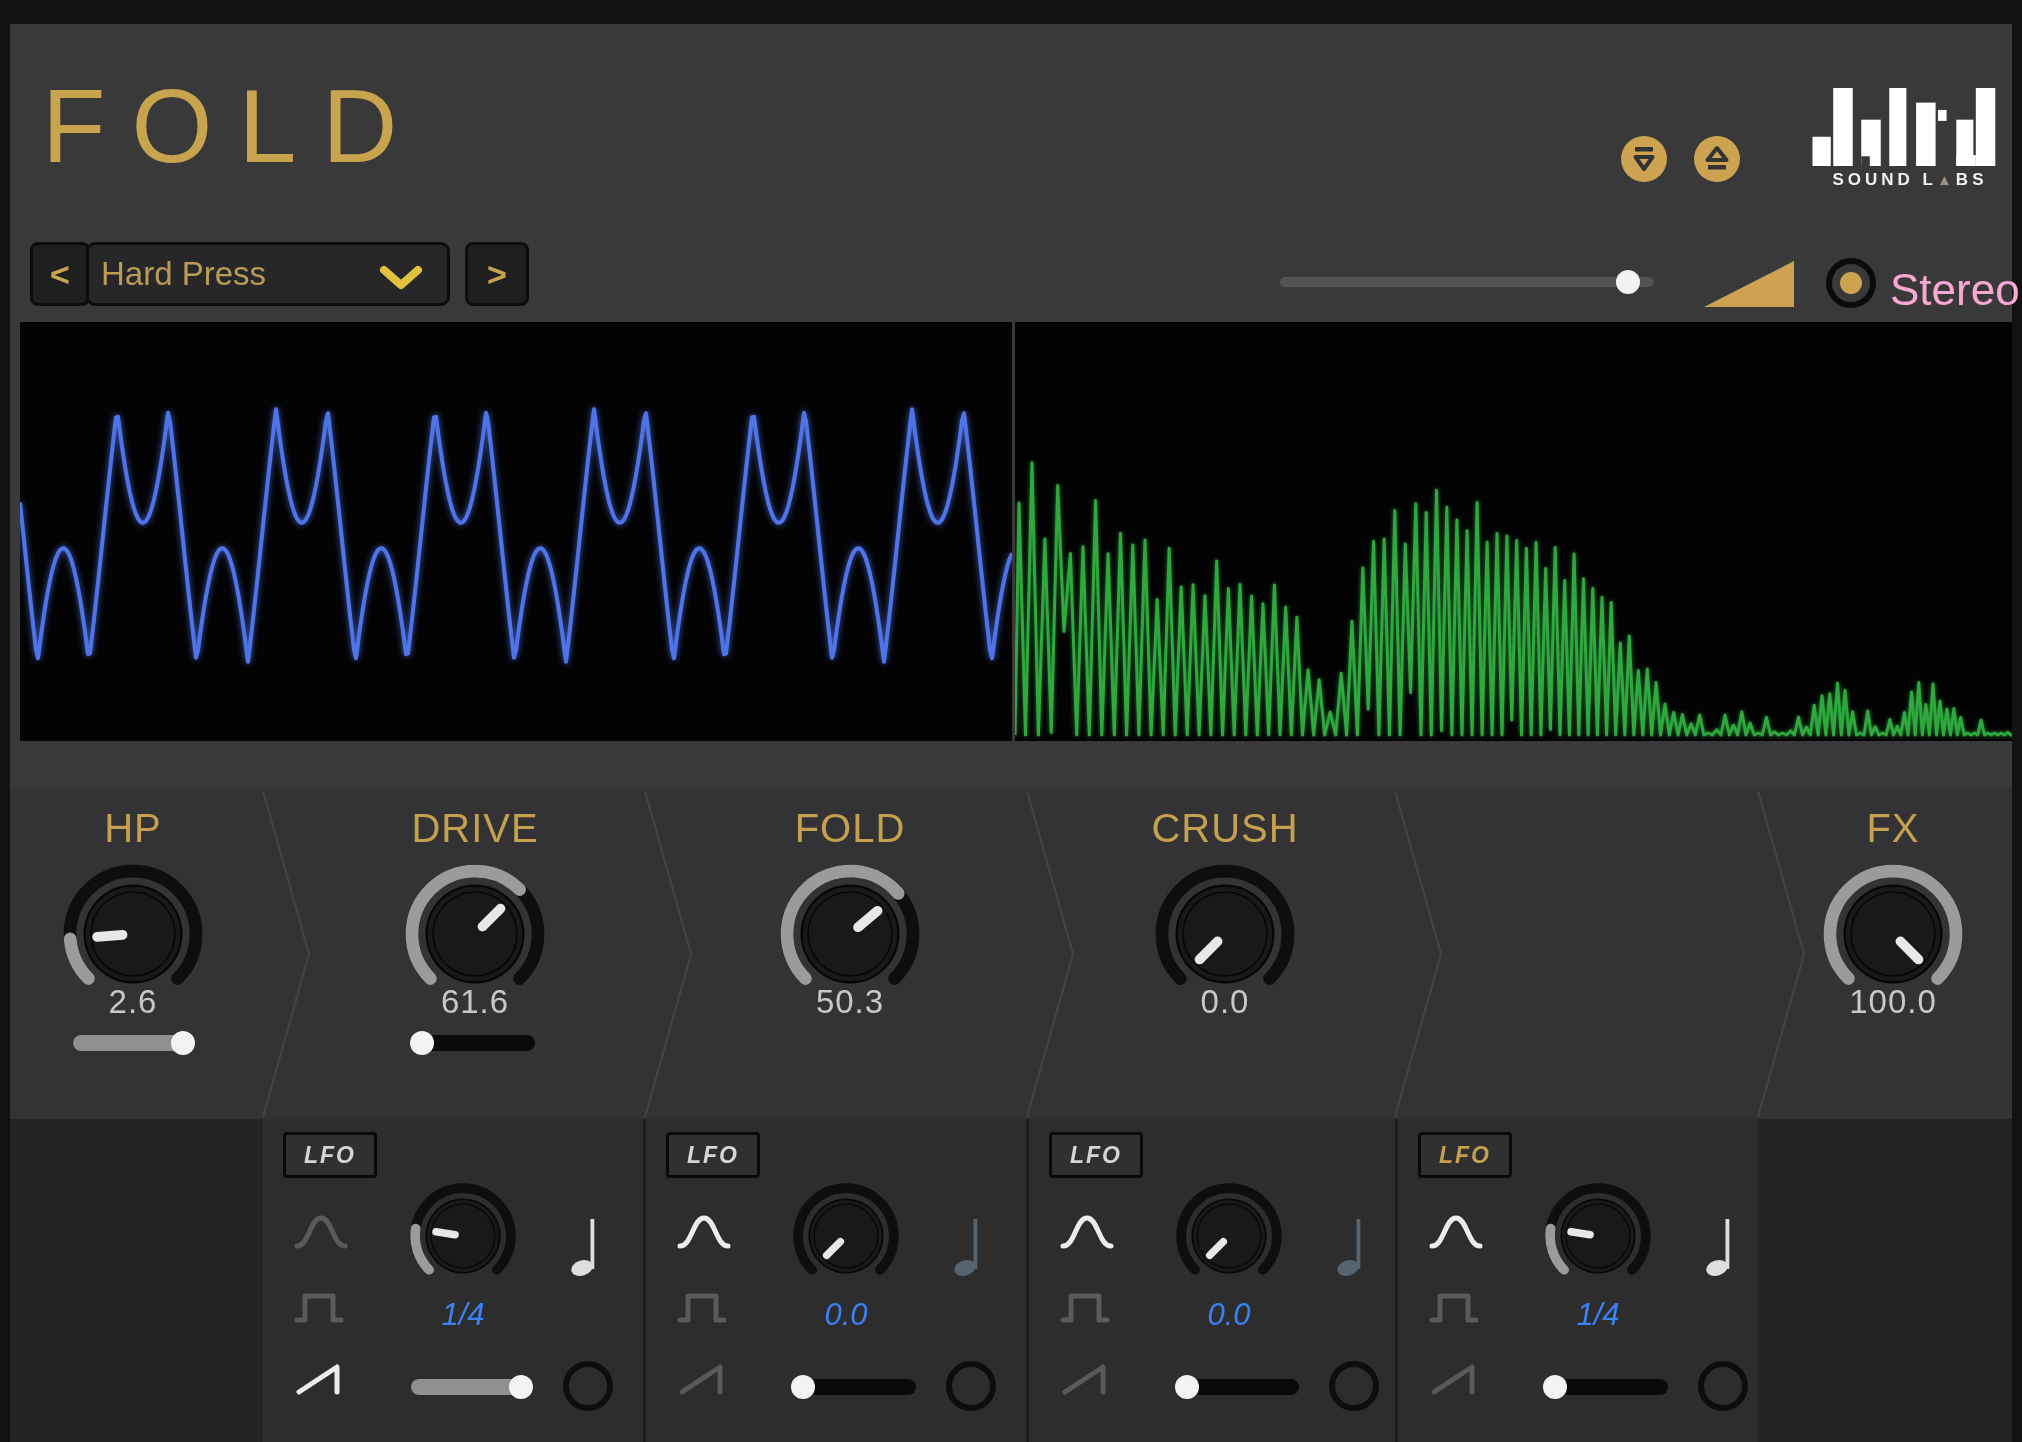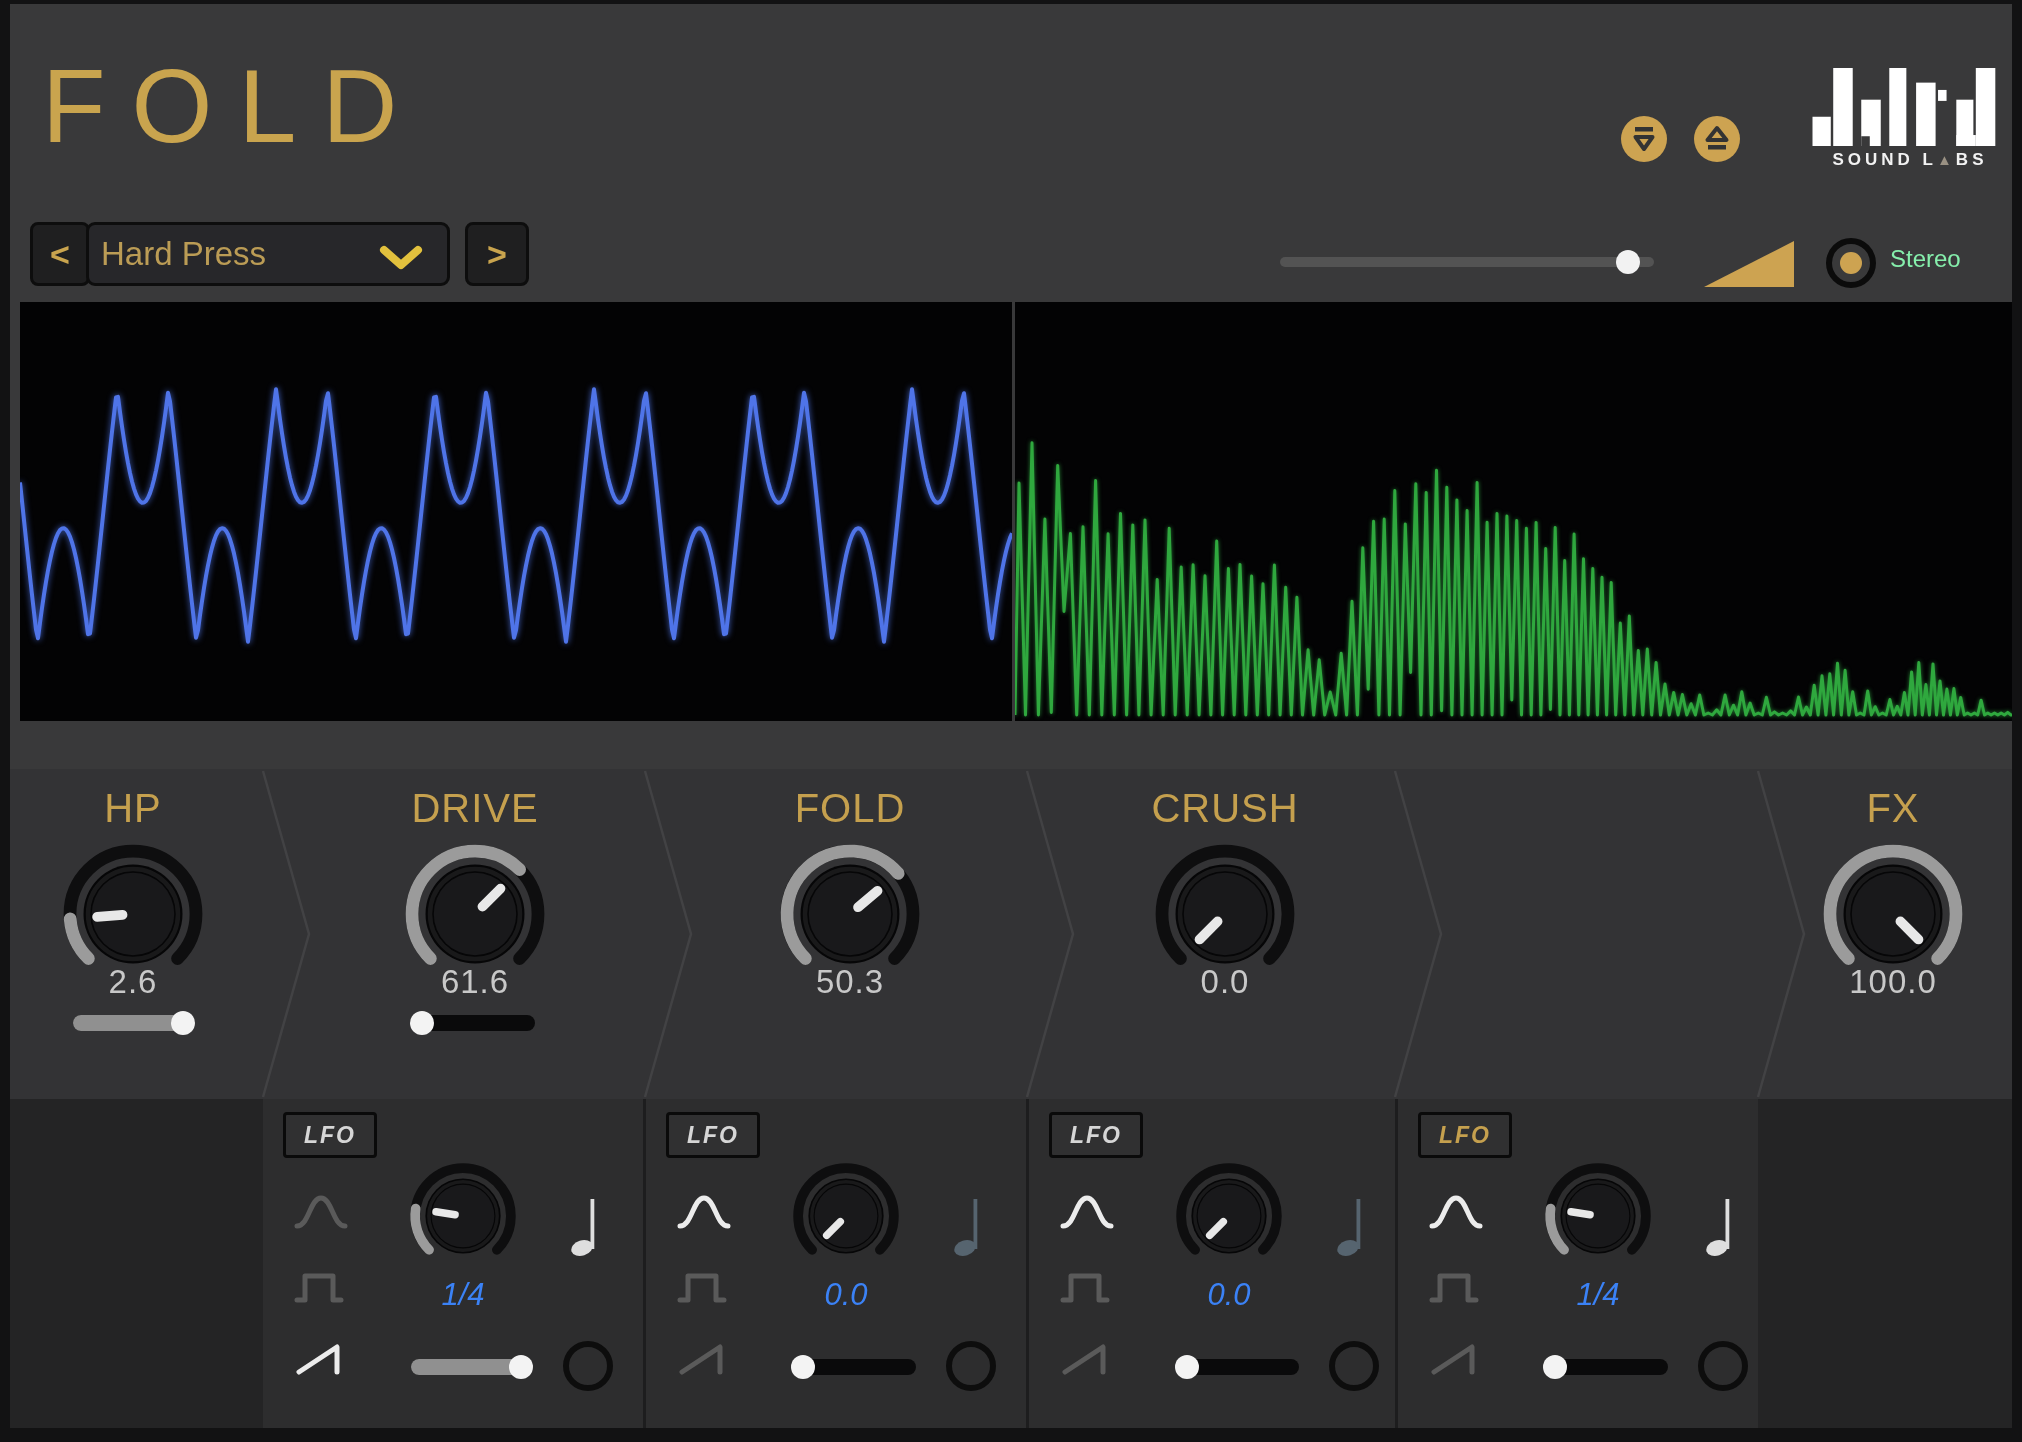--- a/index.html
+++ b/index.html
@@ -1,18 +1,18 @@
 <!DOCTYPE html>
 <html><head>
 <meta charset="utf-8">
 <style>
   html,body{margin:0;padding:0;background:#000;}
   body{font-family:"Liberation Sans",sans-serif;-webkit-font-smoothing:antialiased;}
   #frame{position:relative;width:2022px;height:1442px;background:#121213;overflow:hidden;}
-  #panel{position:absolute;left:10px;top:4px;width:2002px;height:1144px;background:#39393a;}
+  #panel{position:absolute;left:10px;top:24px;width:2002px;height:1144px;background:#39393a;}
 
   
   .title{position:absolute;left:32px;top:50px;font-size:104px;font-weight:400;
          letter-spacing:26px;color:#c9a44e;line-height:1;}
   .hdr-circle{position:absolute;top:112px;width:46px;height:46px;border-radius:50%;
               background:#cda351;border:none;padding:0;cursor:pointer;}
   .hdr-circle svg{display:block;margin:auto;}
   #btn-download{left:1611px;} #btn-eject{left:1684px;}
   .brand{position:absolute;left:1788px;top:64px;width:224px;text-align:center;}
   .brand-sub{font-size:17px;font-weight:bold;letter-spacing:4px;color:#f2f2f2;white-space:nowrap;}
@@ -30,21 +30,21 @@
   .preset-box svg{position:absolute;right:24px;top:20px;}
 
   .vol-track{position:absolute;left:1270px;top:253px;width:374px;height:10px;border-radius:5px;
              background:#535353;cursor:pointer;}
   .vol-thumb{position:absolute;top:246px;width:24px;height:24px;border-radius:50%;background:#f2f2f2;}
   .vol-tri{position:absolute;left:1694px;top:237px;width:90px;height:46px;background:#cda351;
            clip-path:polygon(0 100%,100% 0,100% 100%);cursor:pointer;}
   .stereo-radio{position:absolute;left:1816px;top:234px;width:50px;height:50px;border-radius:50%;
                 border:6px solid #0b0b0b;box-sizing:border-box;cursor:pointer;background:transparent;}
   .stereo-dot{position:absolute;left:8px;top:8px;width:22px;height:22px;border-radius:50%;background:#cda351;}
-  .stereo-label{position:absolute;left:1880px;top:241px;font-size:24px;color:#86efac;}
+  .stereo-label{position:absolute;left:1880px;top:241px;font-size:44px;color:#f9a8d4;}
 
   
   .display{position:absolute;top:298px;height:419px;background:#030304;}
   #wave-display{left:10px;width:992px;}
   #spec-display{left:1005px;width:997px;}
   .display svg{display:block;}
   #wave-path{filter:drop-shadow(0 0 3px rgba(80,120,240,.8));}
   #spec-path{filter:drop-shadow(0 0 2px rgba(50,180,70,.7));}
 
   

